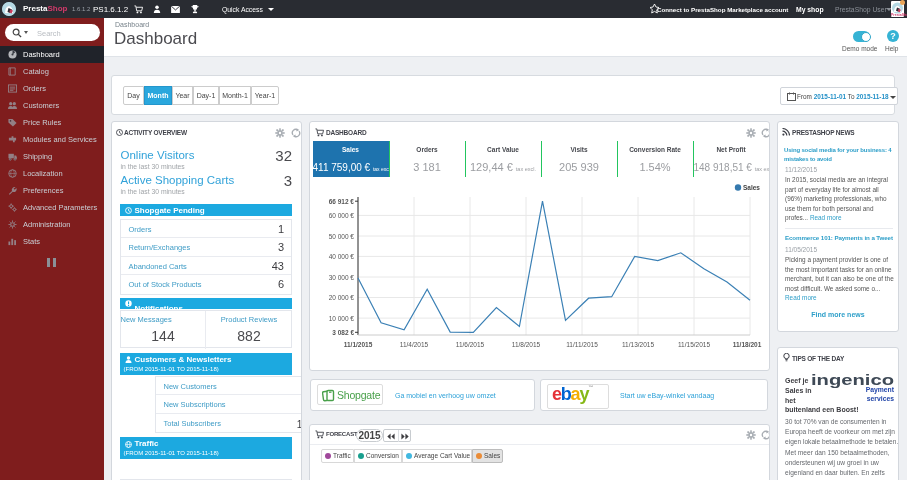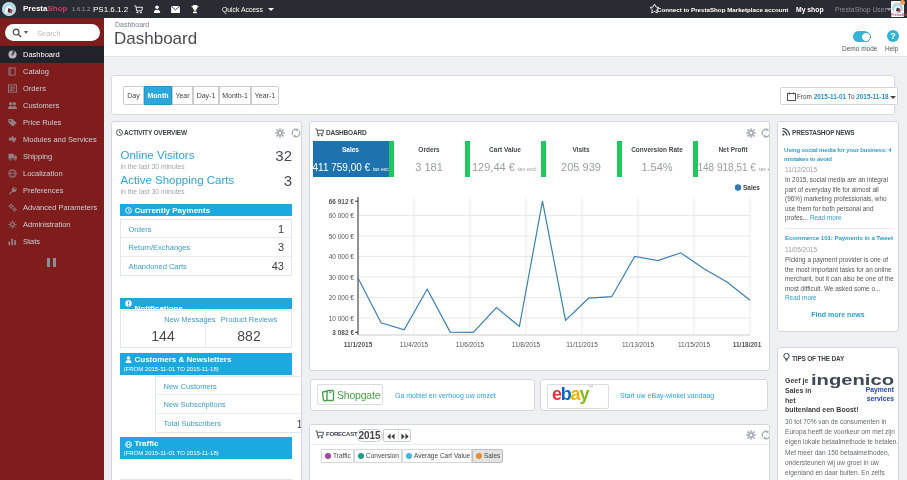--- a/index.html
+++ b/index.html
@@ -30,21 +30,21 @@
 .bb-t { font-size:8px; font-weight:bold; padding-left:15px; }
 .rowbox { position:absolute; left:7.5px; width:172.5px; border:1px solid #e3e6ec; background:#fff; }
 .lrow { position:relative; height:18.5px; border-bottom:1px solid #e9ebf0; }
 .lrow:last-child { border-bottom:none; }
 .lrow .ll { position:absolute; left:8px; top:5px; font-size:7.5px; color:#3f9cc6; }
 .lrow .lv { position:absolute; right:7px; top:3px; font-size:11px; color:#3c3c40; }
 
 .ntitle { color:#2e9fc9; font-weight:bold; font-size:7px; }
 .ntxt { color:#555; font-size:6.4px; line-height:9.6px; white-space:nowrap; }
 .small-gray { color:#9aa0a6; font-size:6.5px; }
-.scell { position:absolute; top:0; width:76px; height:36px; border-left:5px solid #22c55e; }
+.scell { position:absolute; top:0; width:76px; height:36px; border-left:1px solid #22c55e; }
 .scell:first-child { border-left:none; }
 .st { position:absolute; top:4.5px; width:100%; text-align:center; font-size:6.5px; font-weight:bold; color:#46484e; }
 .sv { position:absolute; top:20px; width:100%; text-align:center; font-size:11px; color:#9b9da1; white-space:nowrap; }
 .lgd { position:absolute; height:13.5px; background:#fff; border:1px solid #d8d8d8; font-size:6.5px; color:#444; line-height:12.5px; padding-left:11px; white-space:nowrap; }
 .dot { position:absolute; left:3px; top:3.2px; width:6px; height:6px; border-radius:50%; }
 </style>
 </head>
 <body>
 <div id="stage">
   <div id="content-bg" class="abs" style="left:104px;top:18px;width:803px;height:462px;background:#eef0f3;"></div>
@@ -253,47 +253,51 @@
     <div class="abs" style="right:9px;top:25px;font-size:15px;color:#4a4a4e;">32</div>
     <div class="abs" style="left:8.5px;top:40.5px;font-size:6.8px;color:#a0a4a8;">in the last 30 minutes</div>
     <div class="abs" style="left:8.5px;top:51.5px;font-size:11.5px;color:#31a2d9;">Active Shopping Carts</div>
     <div class="abs" style="right:9px;top:50px;font-size:15px;color:#4a4a4e;">3</div>
     <div class="abs" style="left:8.5px;top:65.5px;font-size:6.8px;color:#a0a4a8;">in the last 30 minutes</div>
     <div class="bluebar" style="top:82px;height:11.5px;">
         <svg class="abs" style="left:5px;top:2.5px;" width="7" height="7" viewBox="0 0 7 7">
           <circle cx="3.5" cy="3.5" r="2.9" fill="none" stroke="#fff" stroke-width="0.9"></circle>
           <path d="M3.5 1.8 V3.7 L5 4.5" stroke="#fff" stroke-width="0.8" fill="none"></path>
         </svg>
-        <div class="bb-t" style="padding-top:1.5px;">Currently Payments</div>
+        <div class="bb-t" style="padding-top:1.5px;">Shopgate Pending</div>
       </div>
     <div class="rowbox" style="top:96.5px;">
       <div class="lrow">
           <div class="ll">Orders</div>
           <div class="lv">1</div>
         </div>
       <div class="lrow">
           <div class="ll">Return/Exchanges</div>
           <div class="lv">3</div>
         </div>
       <div class="lrow">
           <div class="ll">Abandoned Carts</div>
           <div class="lv">43</div>
+        </div>
+      <div class="lrow">
+          <div class="ll">Out of Stock Products</div>
+          <div class="lv">6</div>
         </div>
     </div>
     <div class="bluebar" style="top:176px;height:11px;">
         <svg class="abs" style="left:5px;top:2px;" width="7" height="7" viewBox="0 0 7 7">
           <circle cx="3.5" cy="3.5" r="3.2" fill="#fff"></circle>
           <rect x="3" y="1.5" width="1.1" height="2.8" fill="#1ca9e0"></rect>
           <rect x="3" y="5" width="1.1" height="1.1" fill="#1ca9e0"></rect>
         </svg>
         <div class="bb-t" style="padding-top:6px;">Notifications</div>
       </div>
     <div class="rowbox" style="top:188px;height:38px;">
       <div class="abs" style="left:0;top:0;width:85px;height:38px;border-right:1px solid #e9ebf0;"></div>
-      <div class="abs" style="left:0;top:4px;width:95px;text-align:right;font-size:7.5px;color:#3f9cc6;">New Messages</div>
+      <div class="abs" style="left:0;top:4px;width:95px;text-align:left;font-size:7.5px;color:#3f9cc6;">New Messages</div>
       <div class="abs" style="left:0;top:17px;width:85px;text-align:center;font-size:14px;color:#4a4a4e;">144</div>
       <div class="abs" style="left:86px;top:4px;width:85px;text-align:center;font-size:7.5px;color:#3f9cc6;">Product Reviews</div>
       <div class="abs" style="left:86px;top:17px;width:85px;text-align:center;font-size:14px;color:#4a4a4e;">882</div>
     </div>
     <div class="bluebar" style="top:231px;height:21.5px;">
         <svg class="abs" style="left:5px;top:3px;" width="7" height="7" viewBox="0 0 7 7">
           <circle cx="3.5" cy="2" r="1.7" fill="#fff"></circle>
           <path d="M0.5 7 Q0.5 4 3.5 4 Q6.5 4 6.5 7 Z" fill="#fff"></path>
         </svg>
         <div class="bb-t" style="padding-top:2px;">Customers &amp; Newsletters</div>

